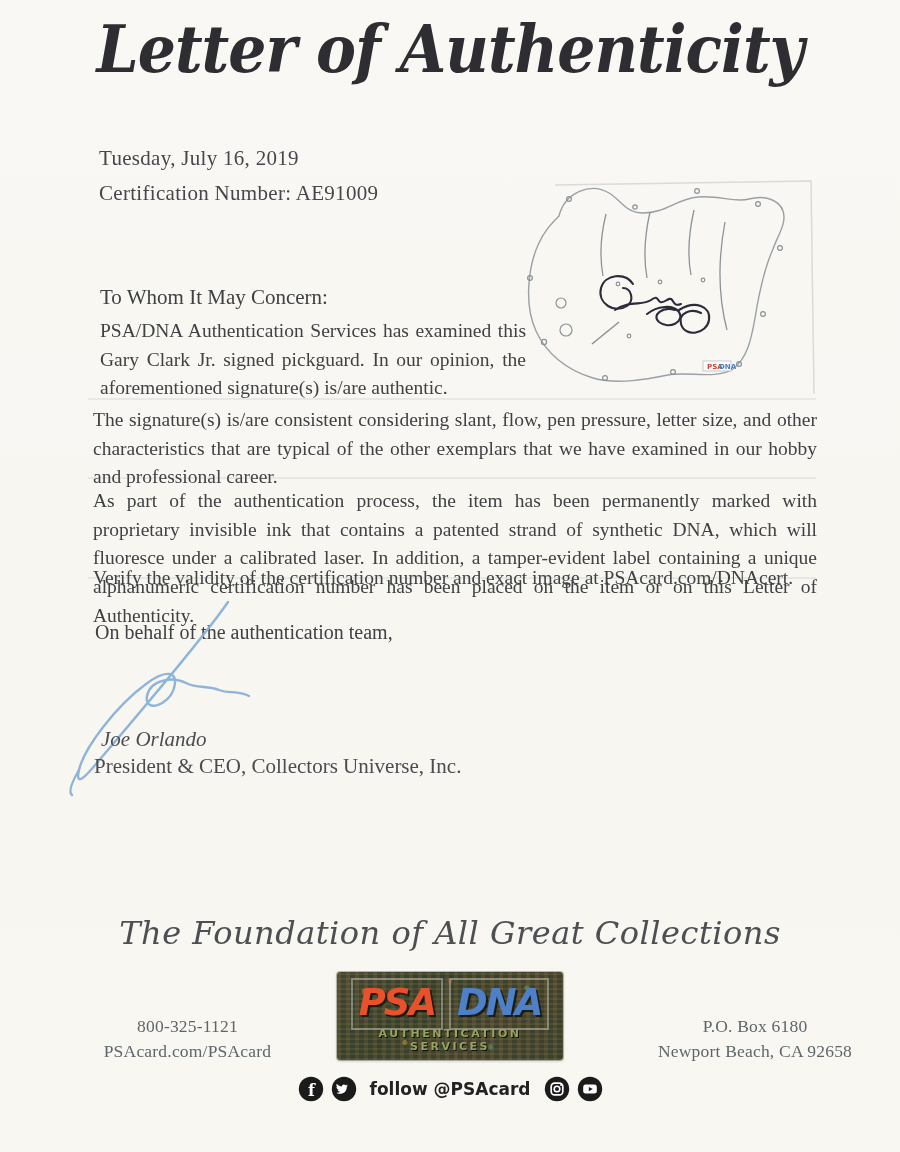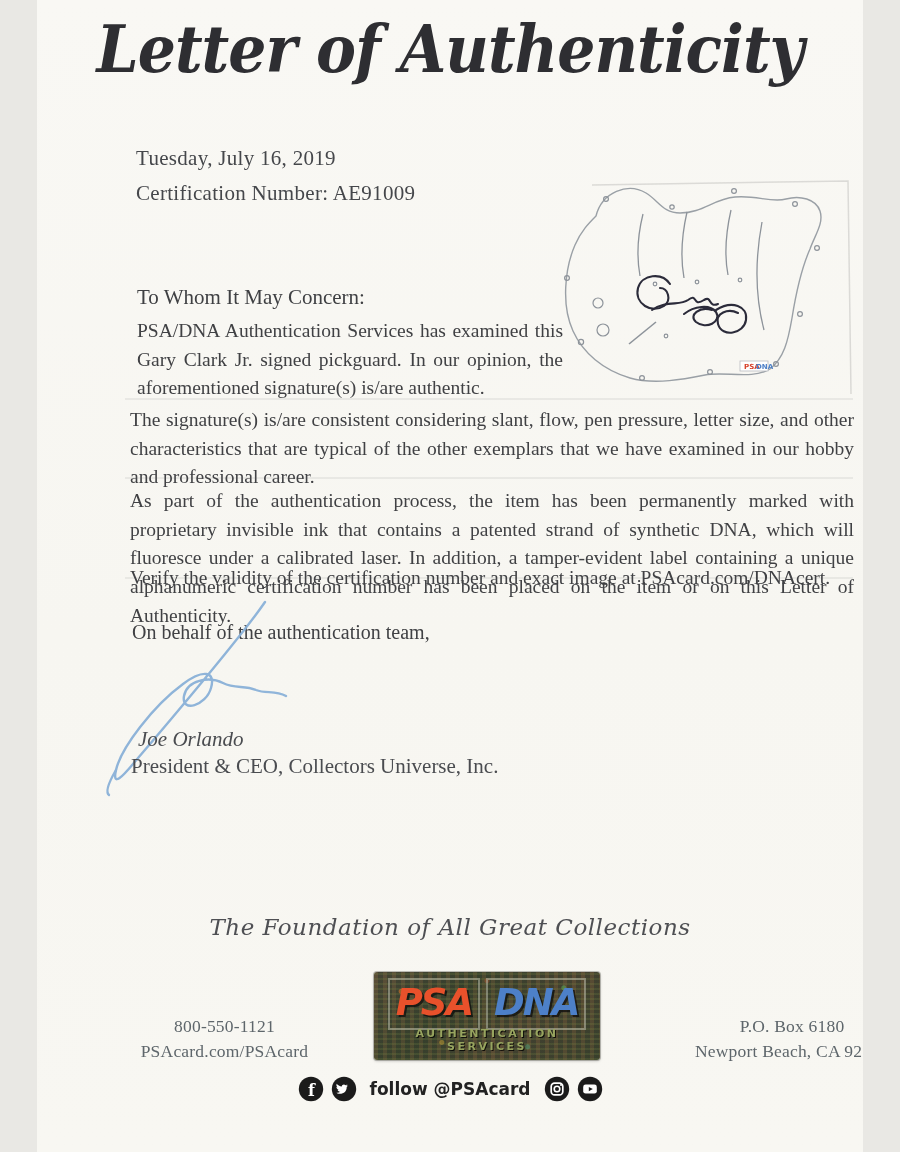--- a/index.html
+++ b/index.html
@@ -1,17 +1,17 @@
 <!DOCTYPE html>
 <html><head>
 <meta charset="utf-8">
 <style>
   html,body{margin:0;padding:0;background:#e9e8e4;}
   .page{
-    position:relative;width:826px;height:1152px;margin:0 auto;
+    position:relative;width:900px;height:1152px;margin:0 auto;
     background:linear-gradient(180deg,#f9f8f4 0%,#f7f6f1 55%,#f8f7f2 100%);
     overflow:hidden;
     font-family:"Liberation Serif", serif;
     color:#3d3d40;
   }
   .title{
     position:absolute;top:14px;left:0;width:100%;text-align:center;
     font-family:"DejaVu Serif", serif;font-style:italic;font-weight:bold;
     font-size:60px;letter-spacing:-1px;color:#2e2e32;
     transform:scaleY(1.08);
@@ -27,21 +27,21 @@
   .verify{left:93px;top:564px;width:740px;text-align:left;}
   .closing{position:absolute;left:95px;top:621px;font-size:20px;color:#404144;}
   .signer-name{position:absolute;left:101px;top:727px;font-size:21px;color:#4a4c50;font-style:italic;}
   .signer-title{position:absolute;left:94px;top:754px;font-size:21px;color:#4a4c50;}
   .scanline{position:absolute;left:88px;width:728px;height:2px;background:rgba(110,110,110,.10);}
   .sl1{top:398px;}.sl2{top:477px;}.sl3{top:577px;}
   .photo{position:absolute;left:497px;top:172px;width:320px;height:230px;}
   .joe-sig{position:absolute;left:58px;top:592px;width:240px;height:205px;}
   .tagline{
     position:absolute;top:914px;left:0;width:100%;text-align:center;
-    font-family:"DejaVu Serif", serif;font-style:italic;font-size:23px;color:#4e4f53;letter-spacing:.5px;
+    font-family:"DejaVu Serif", serif;font-style:italic;font-size:32px;color:#4e4f53;letter-spacing:.5px;
   }
   
   .holo{
     position:absolute;left:337px;top:972px;width:226px;height:88px;
     border-radius:3px;
     box-shadow:0 0 0 1px rgba(120,120,110,.45), 0 1px 3px rgba(0,0,0,.25);
     background:
       radial-gradient(circle at 12% 22%, rgba(226,120,40,.55) 0 2px, transparent 3px),
       radial-gradient(circle at 84% 18%, rgba(90,180,90,.5) 0 2px, transparent 3px),
       radial-gradient(circle at 30% 80%, rgba(200,160,50,.5) 0 2px, transparent 3px),
@@ -207,21 +207,21 @@
       <circle cx="17" cy="9" r="1" fill="#fff"></circle>
     </svg>
     <svg class="sicon" viewBox="0 0 26 26">
       <circle cx="13" cy="13" r="12.2" fill="#1b1b1b"></circle>
       <rect x="6.2" y="8.6" width="13.6" height="9" rx="2.4" fill="#fff"></rect>
       <path d="M11.8 11l4 2.1-4 2.1z" fill="#1b1b1b"></path>
     </svg>
   </div>
 
   <div class="contact contact-left">
-    <div>800-550-1121</div>
+    <div>800-325-1121</div>
     <div>PSAcard.com/PSAcard</div>
   </div>
   <div class="contact contact-right">
     <div>P.O. Box 6180</div>
     <div>Newport Beach, CA 92658</div>
   </div>
 
 </div>
 
 </body></html>

